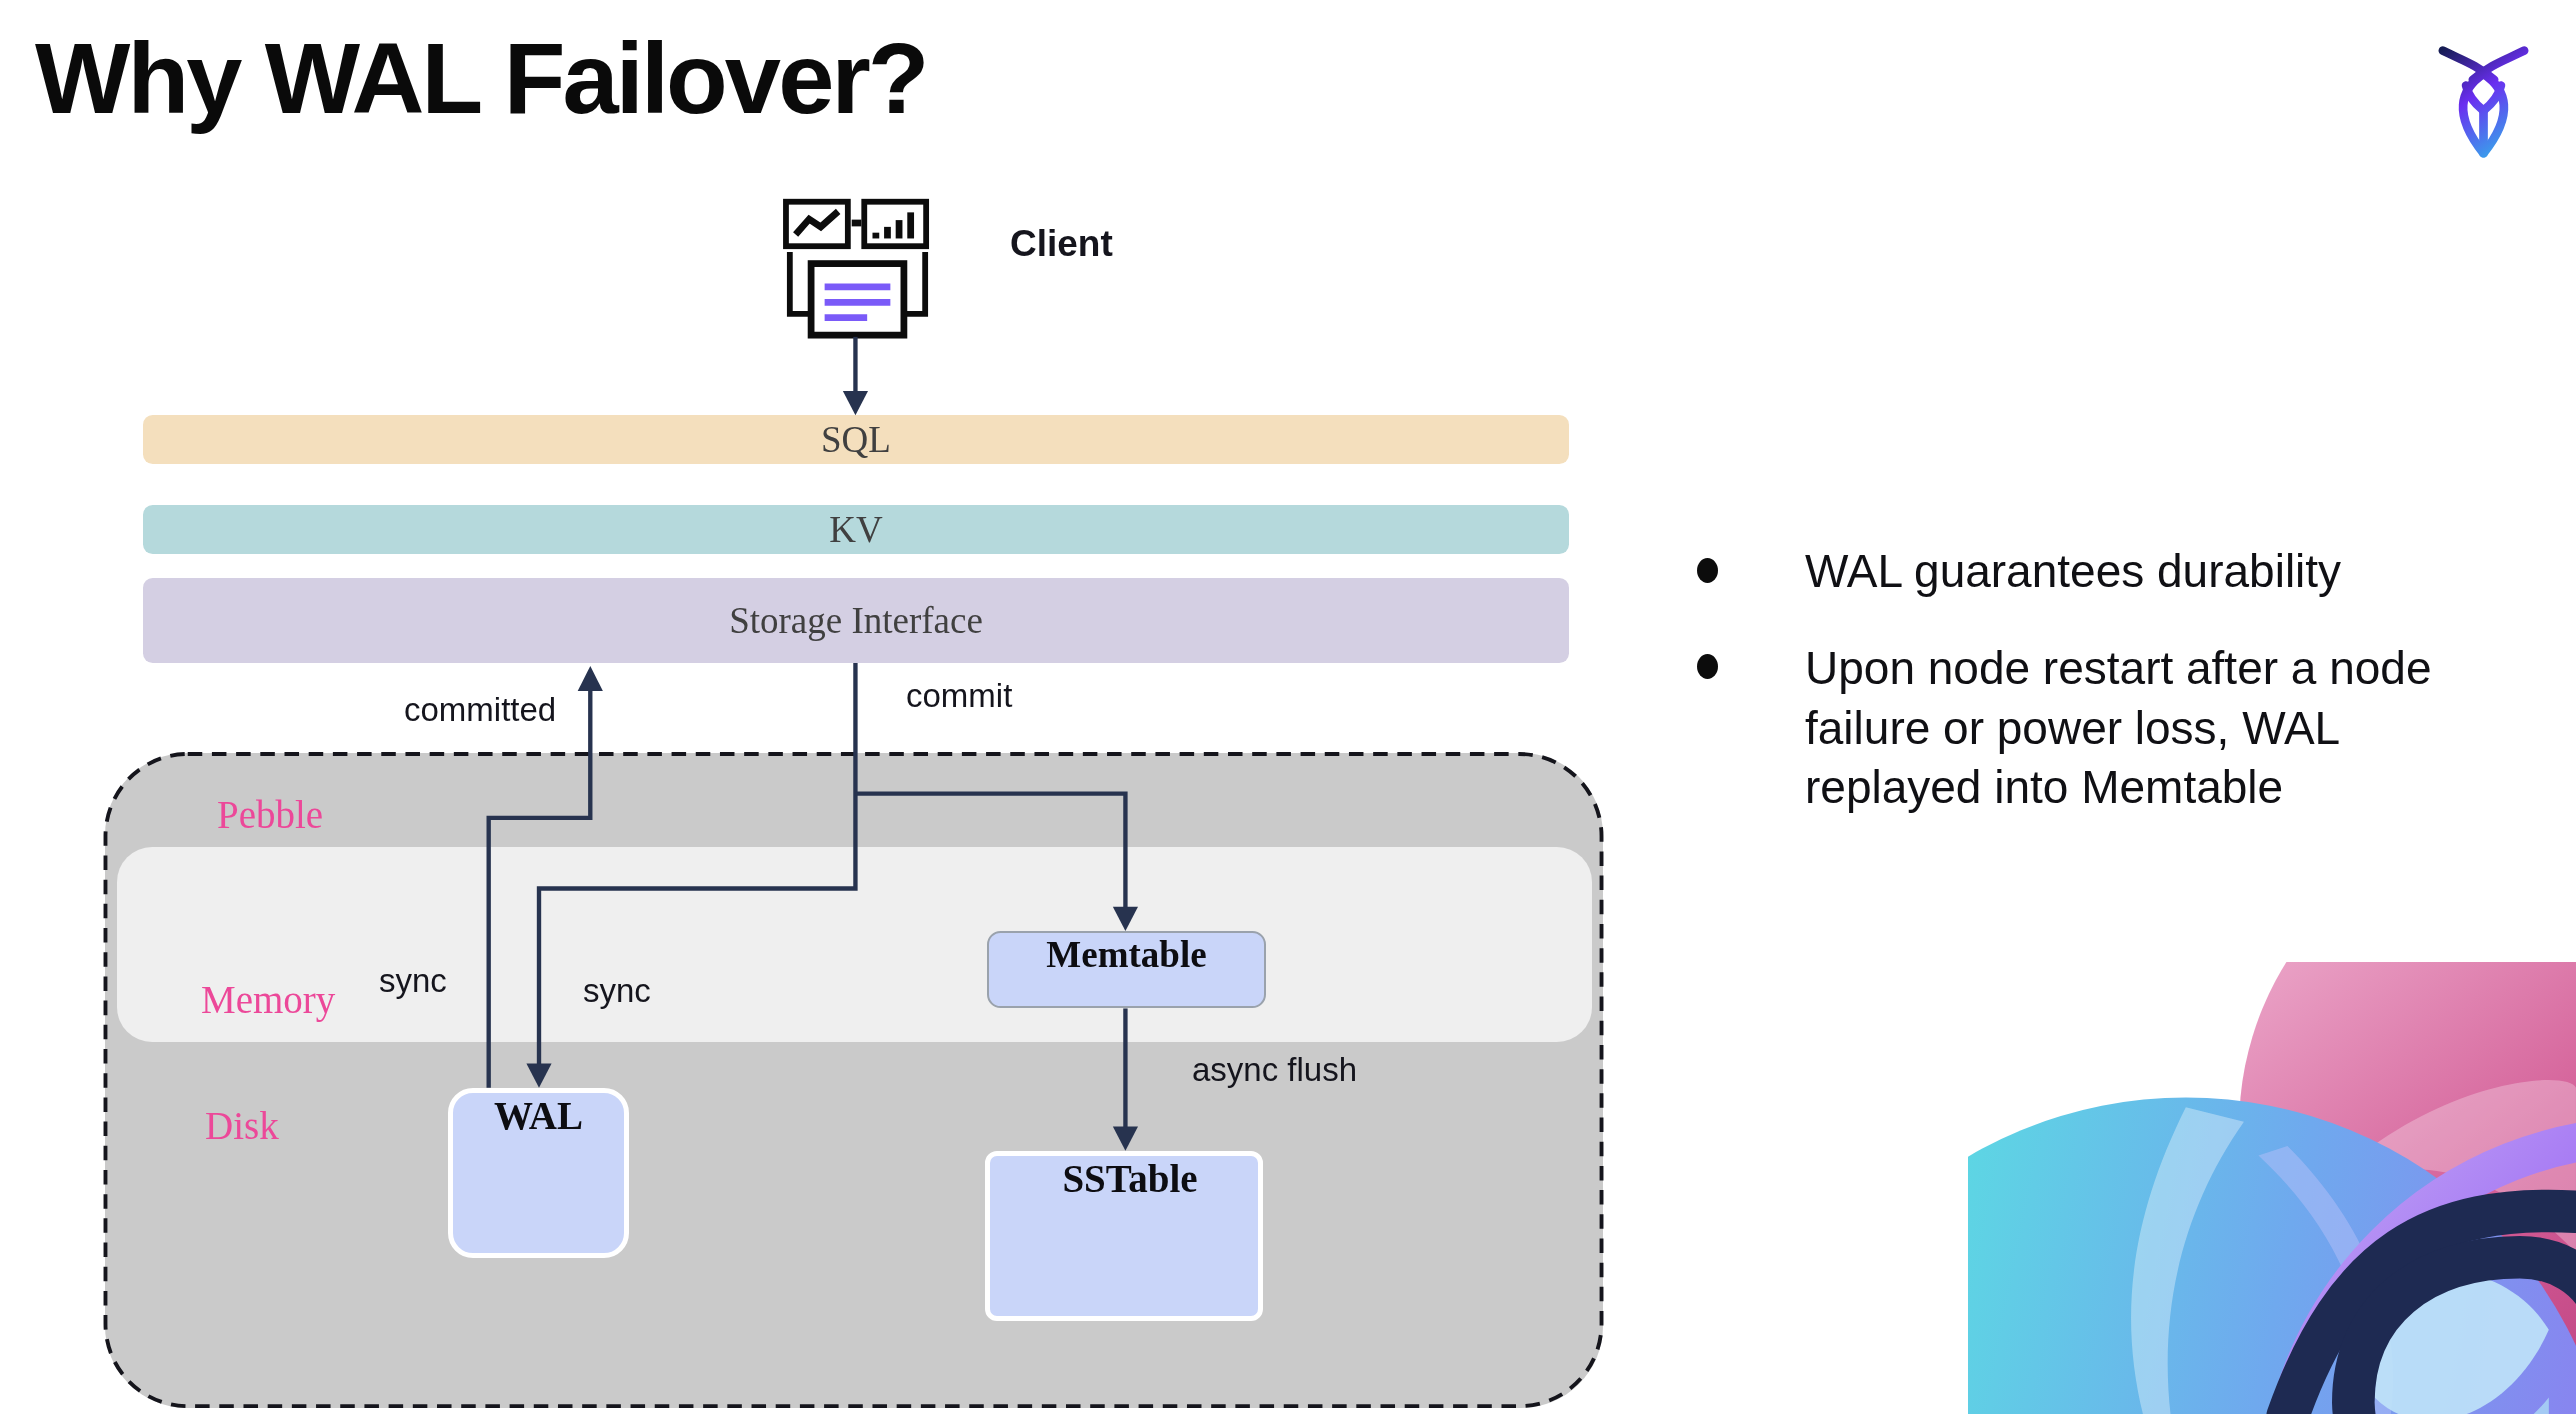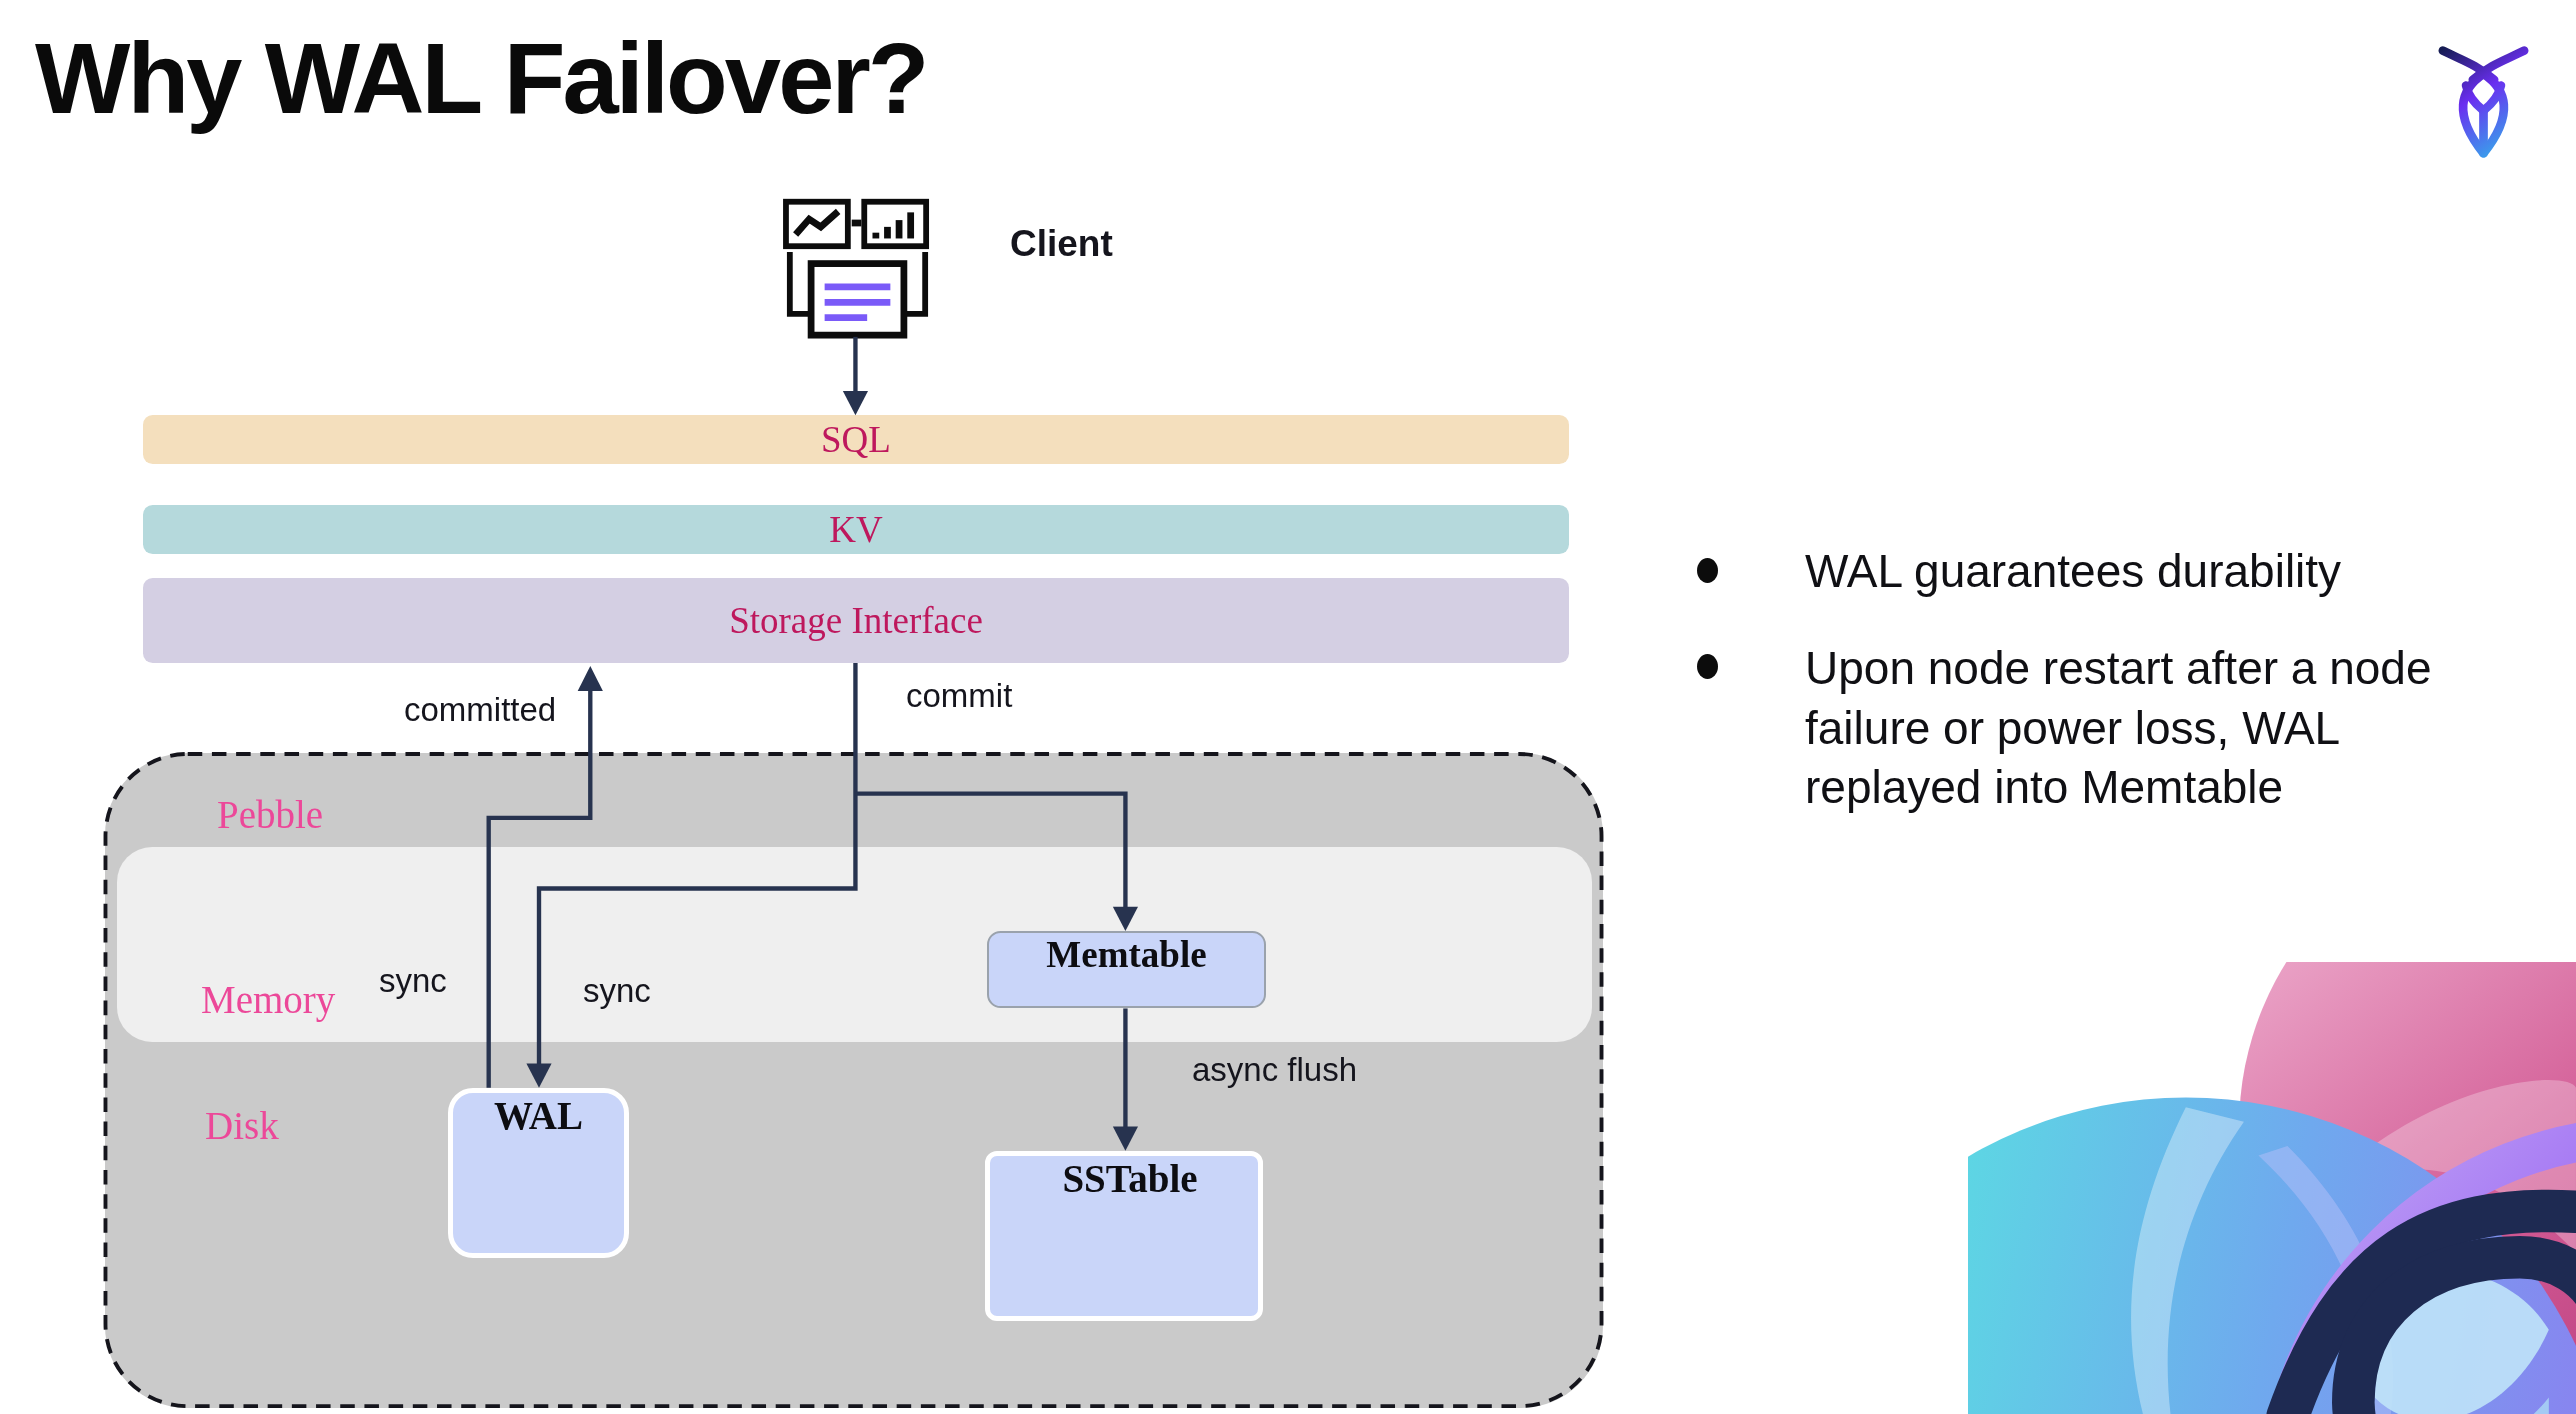--- a/index.html
+++ b/index.html
@@ -10,21 +10,21 @@
   
   .title{left:35px;top:21px;font-size:101px;font-weight:700;letter-spacing:-2.9px;color:#0a0a0a;
          font-family:"Liberation Sans",sans-serif;}
 
   
   .lbl{font-size:33px;color:#15151d;white-space:nowrap;}
   .client-lbl{left:1010px;top:223px;font-size:37px;font-weight:bold;}
 
   
   .bar{left:143px;width:1426px;border-radius:9.7px;display:flex;align-items:center;justify-content:center;
-       font-family:"Liberation Serif",serif;font-size:37px;color:#be185d;}
+       font-family:"Liberation Serif",serif;font-size:37px;color:#404040;}
   .bar-sql{top:415px;height:49px;background:#F4DFBD;}
   .bar-kv{top:505px;height:49px;background:#B5D9DC;}
   .bar-si{top:578px;height:85px;background:#D4CFE3;}
 
   
   .pebble{left:105px;top:753px;width:1498px;height:655px;background:#CACACA;border-radius:82px;}
   .memband{left:116px;top:847px;width:1475px;height:195px;background:#EFEFEF;border-radius:35px;}
   .seriflbl{font-family:"Liberation Serif",serif;font-size:39px;color:#ec4899;white-space:nowrap;}
 
   

